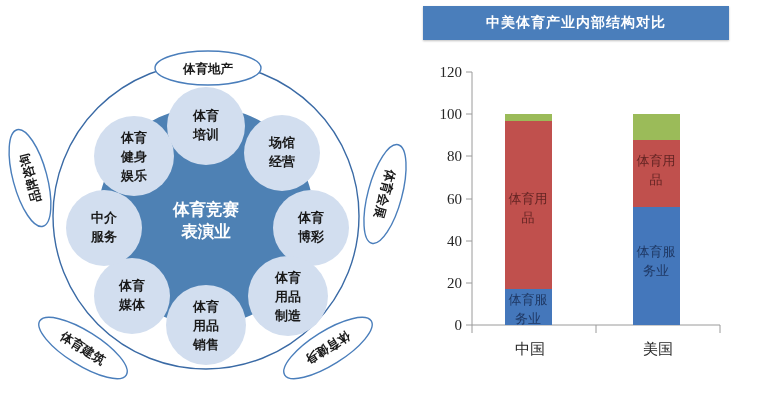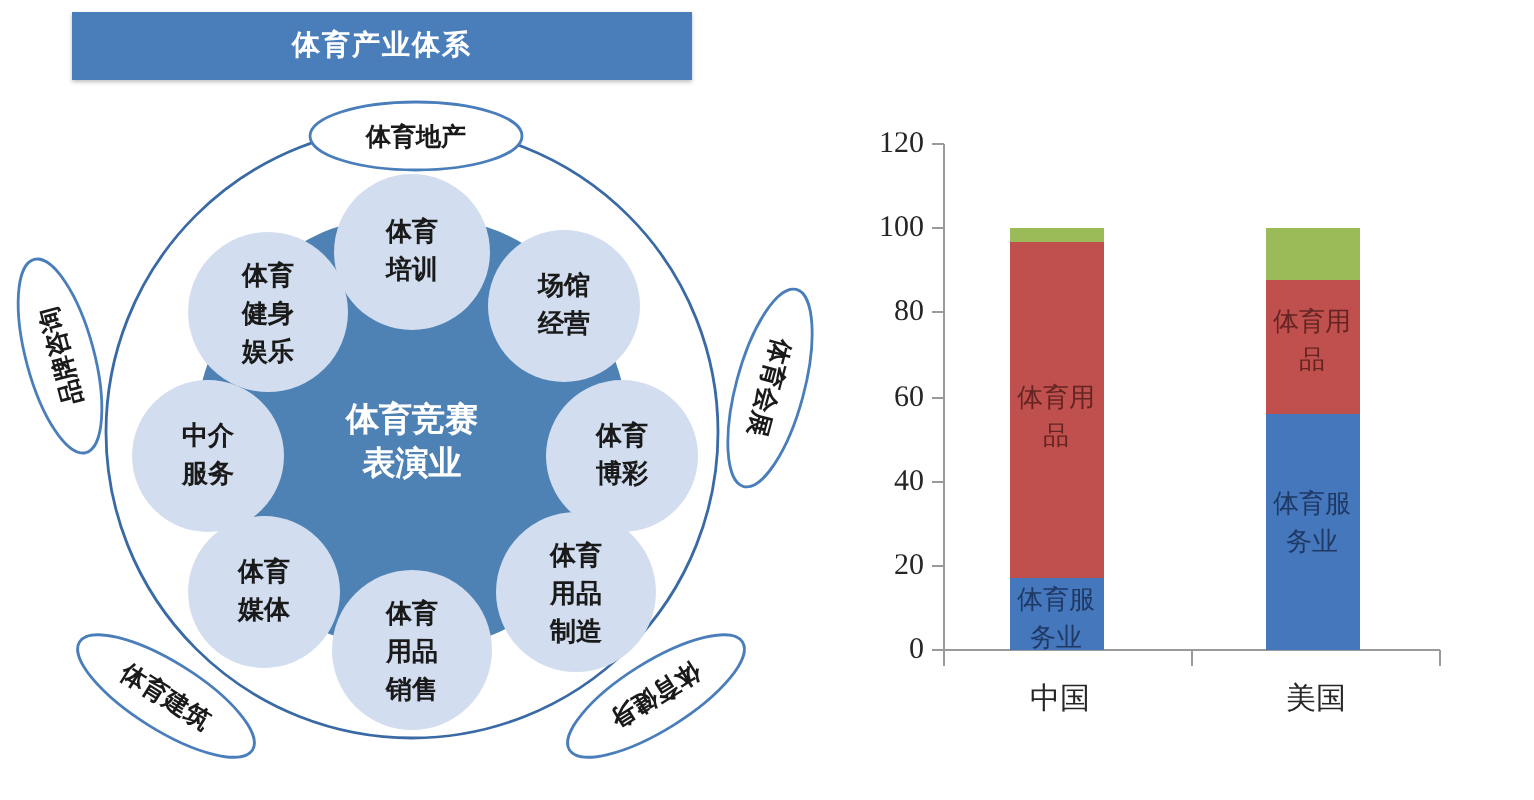--- a/index.html
+++ b/index.html
@@ -89,23 +89,20 @@
     font-size: 13px;
     text-anchor: middle;
     font-weight: normal;
   }
 </style>
 </head>
 <body>
 
 <div class="panel" id="left-panel">
 
-  <div class="title-bar" id="left-title-bar">
-    <span>体育产业体系</span>
-  </div>
 
   <div id="diagram">
     <svg width="420" height="352" viewBox="0 0 420 352" xmlns="http://www.w3.org/2000/svg">
 
       <circle cx="206" cy="168" r="153" fill="none" stroke="#3A6AA5" stroke-width="1.4"></circle>
 
       <path fill="#4E81B4" stroke="none" d="M206,60
            C243,60 268,73 285,95
            C303,116 314,140 314,168
            C314,198 302,224 283,244
@@ -193,20 +190,23 @@
         <ellipse cx="328" cy="300" rx="51" ry="17" fill="#ffffff" stroke="#4A7EBB" stroke-width="1.4" transform="rotate(-32 328 300)"></ellipse>
         <text class="ell-label" x="328" y="300" transform="rotate(148 328 300)">体育健身</text>
       </g>
 
     </svg>
   </div>
 </div>
 
 <div class="panel" id="right-panel">
 
+  <div class="title-bar" id="right-title-bar">
+    <span>中美体育产业内部结构对比</span>
+  </div>
 
   <div id="chart">
     <svg width="347" height="352" viewBox="0 0 347 352" xmlns="http://www.w3.org/2000/svg">
 
       <line x1="52" y1="24" x2="52" y2="277" stroke="#9A9A9A" stroke-width="1"></line>
 
       <line x1="52" y1="277" x2="300" y2="277" stroke="#9A9A9A" stroke-width="1"></line>
 
       <g>
         <line x1="46" y1="24" x2="52" y2="24" stroke="#9A9A9A" stroke-width="1"></line>

